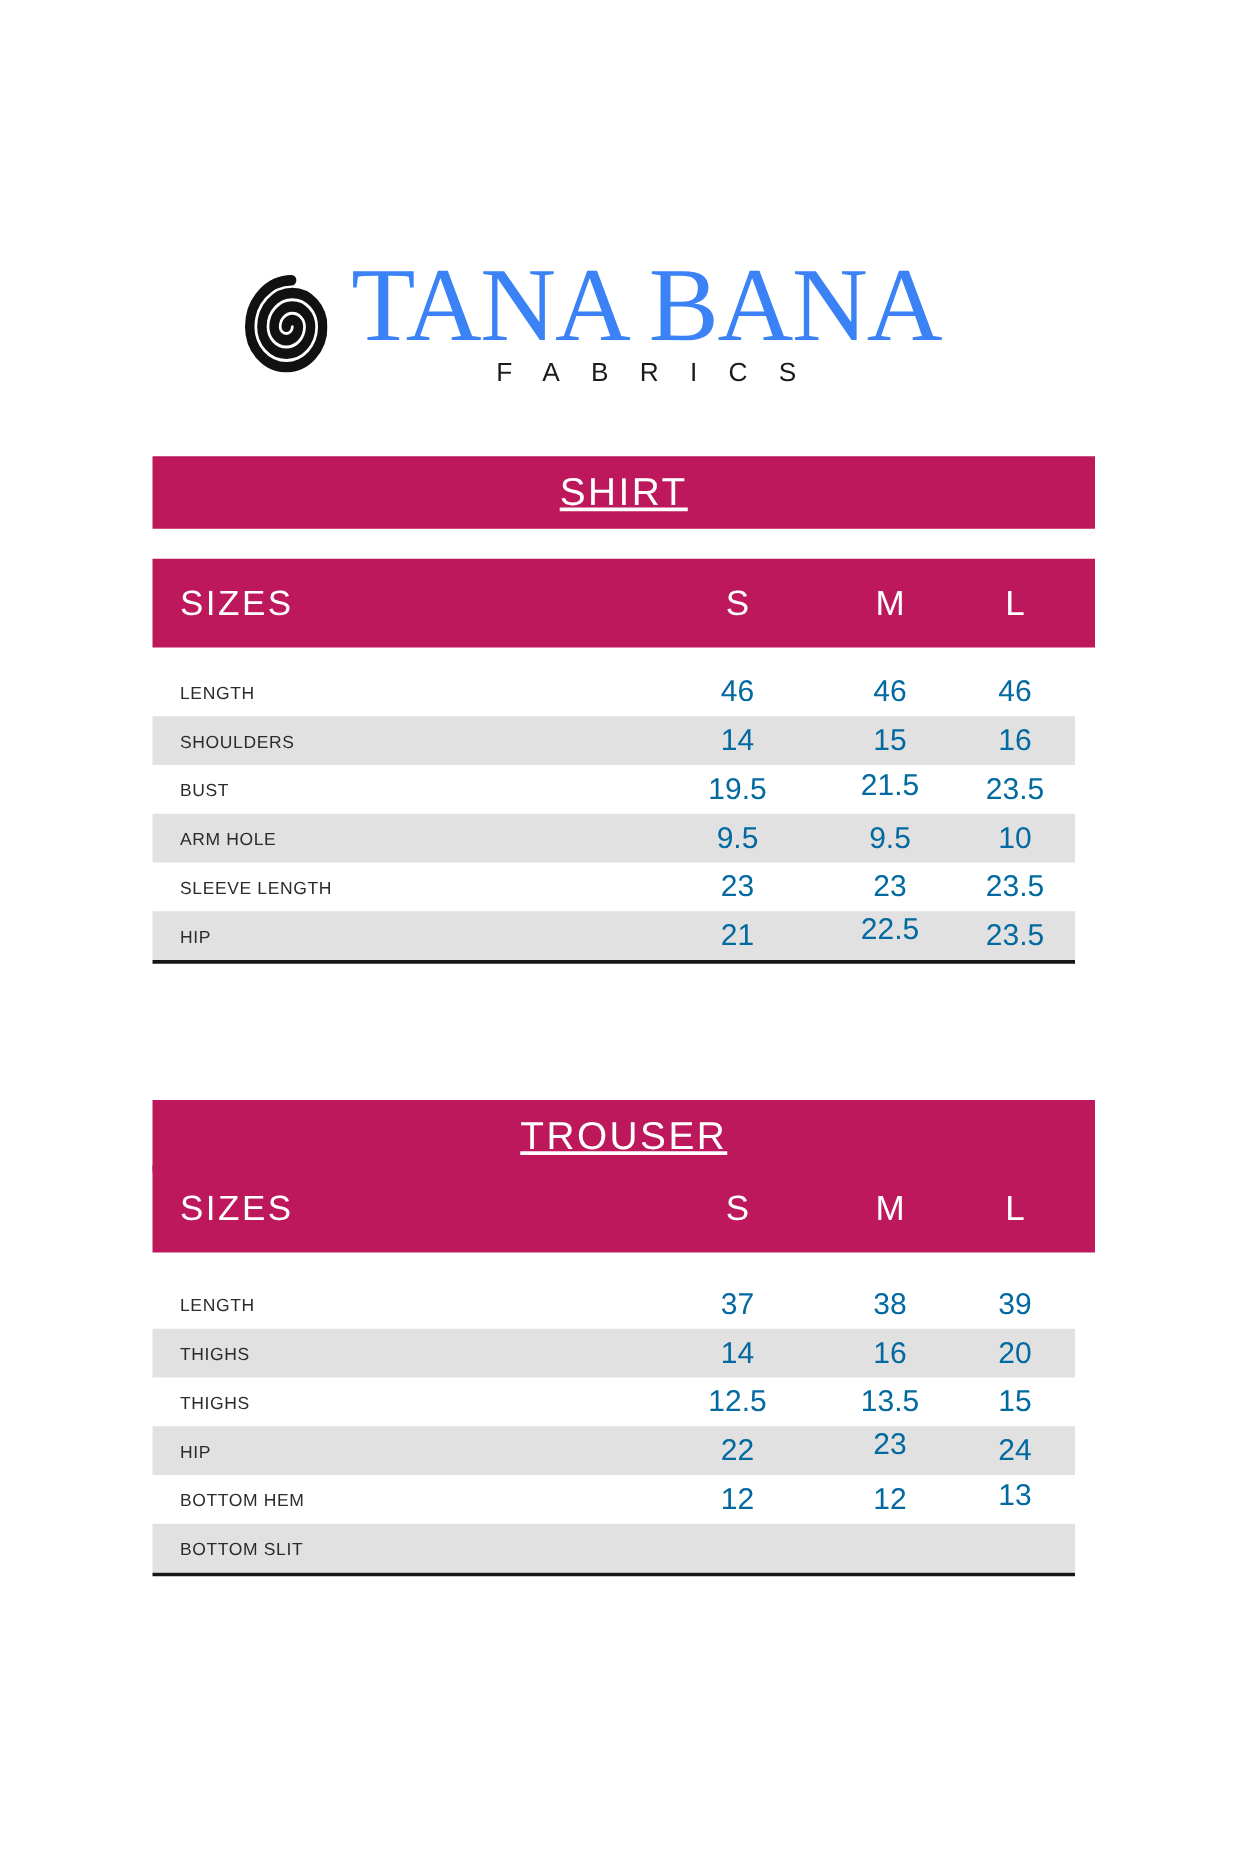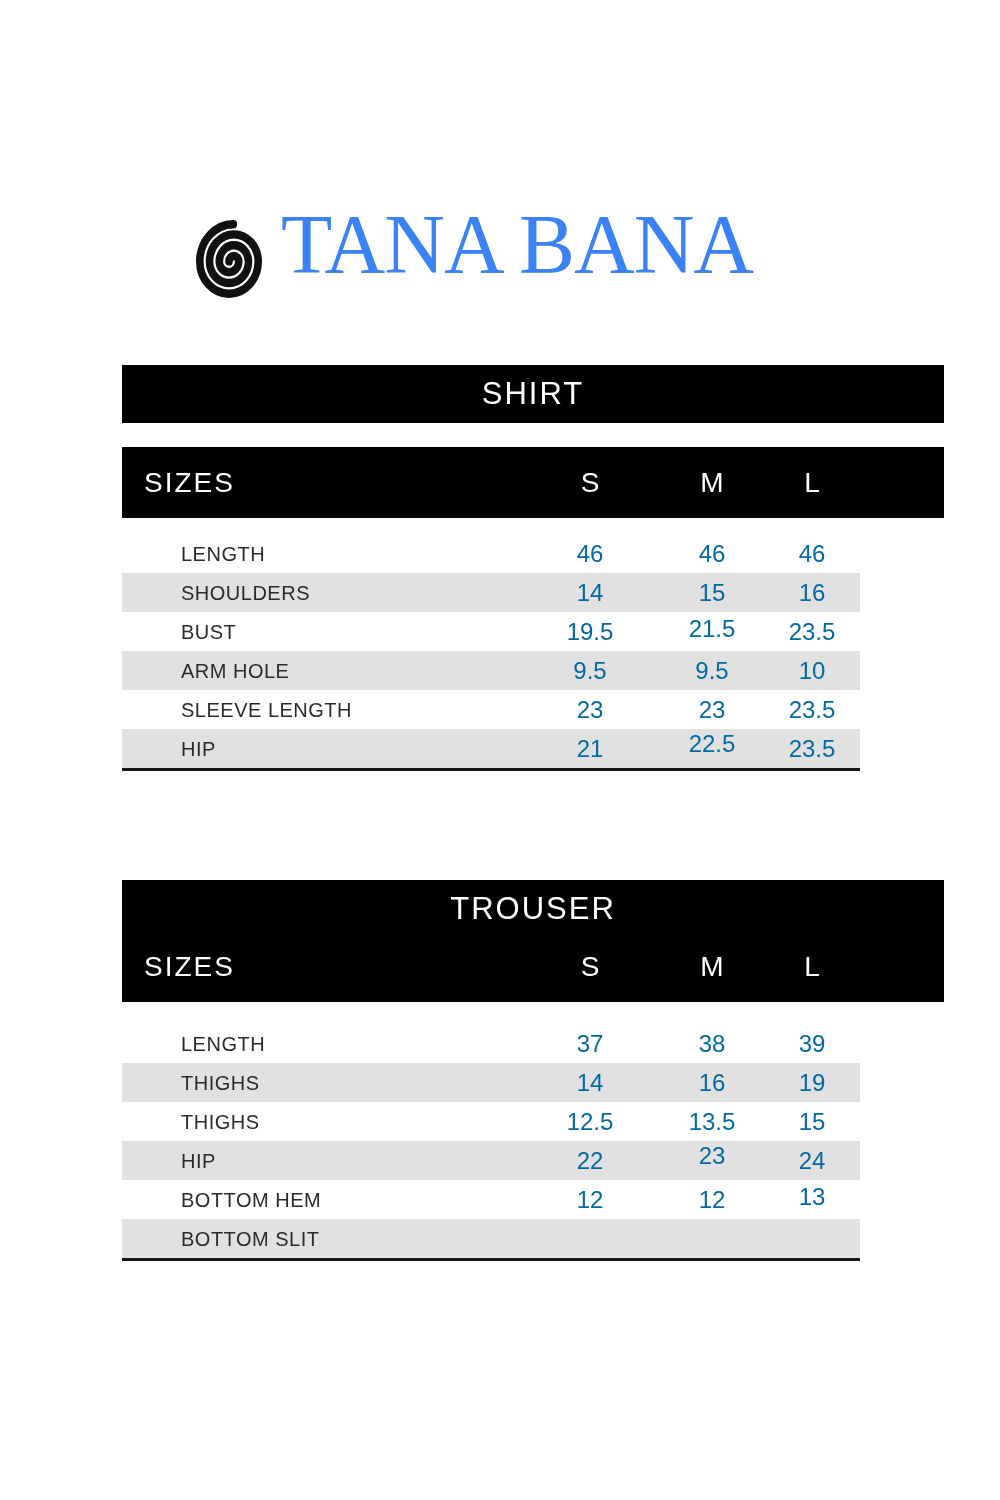--- a/index.html
+++ b/index.html
@@ -45,23 +45,24 @@
     font-size: 21px;
     letter-spacing: 25px;
     color: #1b1b1b;
     white-space: nowrap;
   }
 
   
   .bar {
     position: absolute;
     left: 122px;
-    width: 822px;
-    background: #000000;
+    width: 754px;
+    background: #be185d;
     color: #ffffff;
+    text-decoration: underline;
   }
   .title-bar {
     height: 58px;
     display: flex;
     align-items: center;
     justify-content: center;
     font-size: 31px;
     letter-spacing: 2px;
   }
   #shirt-title-bar   { top: 365px; }
@@ -96,25 +97,24 @@
   #trouser-rows { top: 1024px; }
 
   .trow { position: relative; height: 39px; }
   .trow:nth-child(even) { background: #e1e1e1; }
 
   .tlabel {
     position: absolute;
     left: 22px;
     top: 50%;
     transform: translateY(-50%);
-    font-size: 20px;
+    font-size: 14px;
     letter-spacing: 0.5px;
     color: #2b2b2b;
     white-space: nowrap;
-    margin-left: 37px;
   }
   .val {
     position: absolute;
     top: 50%;
     transform: translateY(-50%);
     width: 120px;
     text-align: center;
     font-size: 24px;
     color: #0369a1;
   }
@@ -136,20 +136,21 @@
                a4.5,4.5 0 0 1 9,0
                a9,9 0 0 1 -18,0
                a13.5,13.5 0 0 1 27,0
                a18,18 0 0 1 -36,0
                a22.5,22.5 0 0 1 45,0
                a27,27 0 0 1 -54,0
                a31,31 0 0 1 31,-31" fill="none" stroke="#111111" stroke-width="7" stroke-linecap="round"></path>
     </svg>
   </div>
   <div class="brand-name">TANA BANA</div>
+  <div class="brand-sub">FABRICS</div>
 
   <div class="bar title-bar" id="shirt-title-bar">
     <span>SHIRT</span>
   </div>
 
   <div class="bar header-bar" id="shirt-header-bar">
     <span class="hcell hlabel">SIZES</span>
     <span class="hcell col cS">S</span>
     <span class="hcell col cM">M</span>
     <span class="hcell col cL">L</span>
@@ -209,21 +210,21 @@
     <div class="trow">
       <span class="tlabel">LENGTH</span>
       <span class="val cS">37</span>
       <span class="val cM">38</span>
       <span class="val cL">39</span>
     </div>
     <div class="trow">
       <span class="tlabel">THIGHS</span>
       <span class="val cS">14</span>
       <span class="val cM">16</span>
-      <span class="val cL">19</span>
+      <span class="val cL">20</span>
     </div>
     <div class="trow">
       <span class="tlabel">THIGHS</span>
       <span class="val cS">12.5</span>
       <span class="val cM">13.5</span>
       <span class="val cL">15</span>
     </div>
     <div class="trow">
       <span class="tlabel">HIP</span>
       <span class="val cS">22</span>

